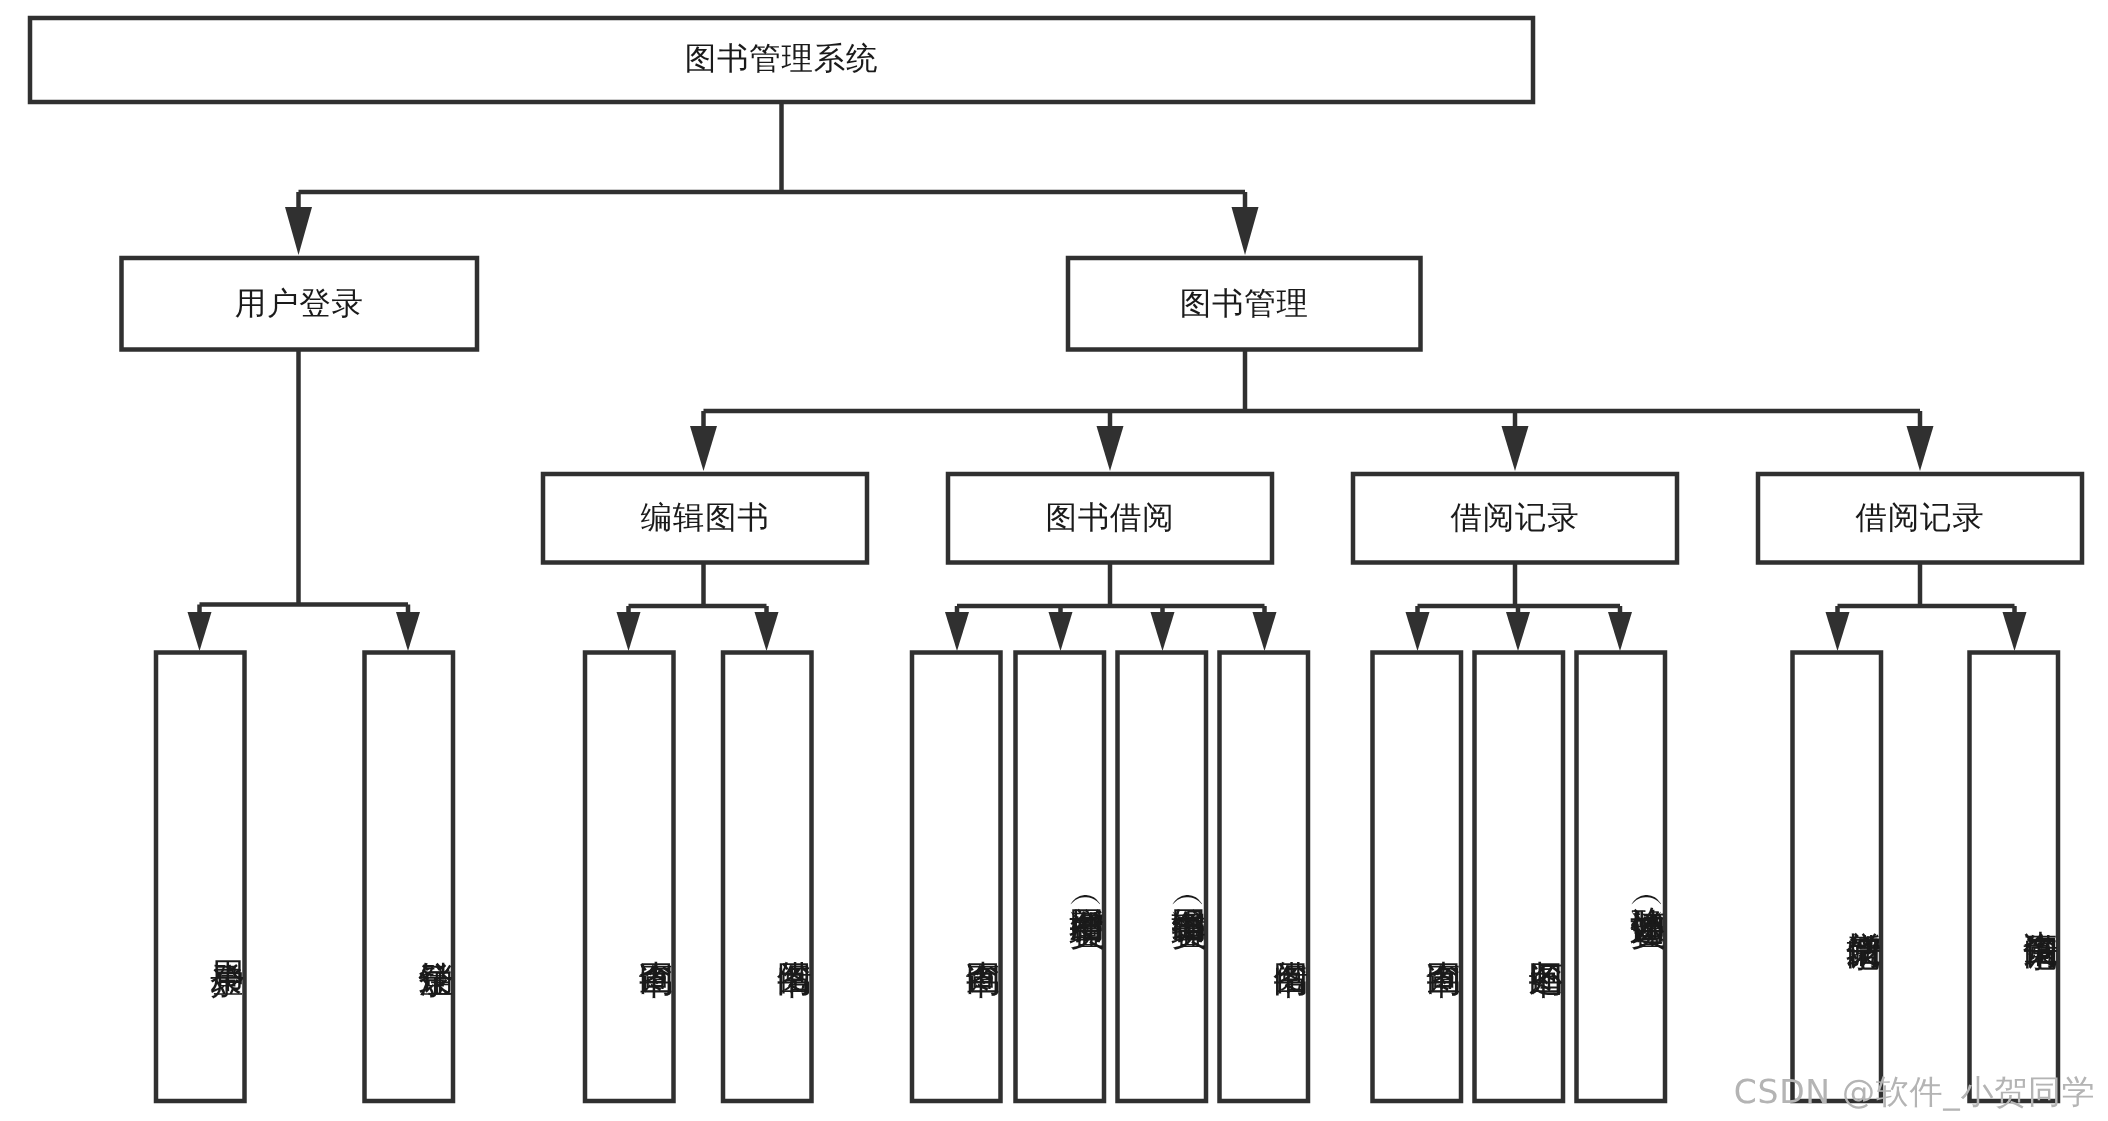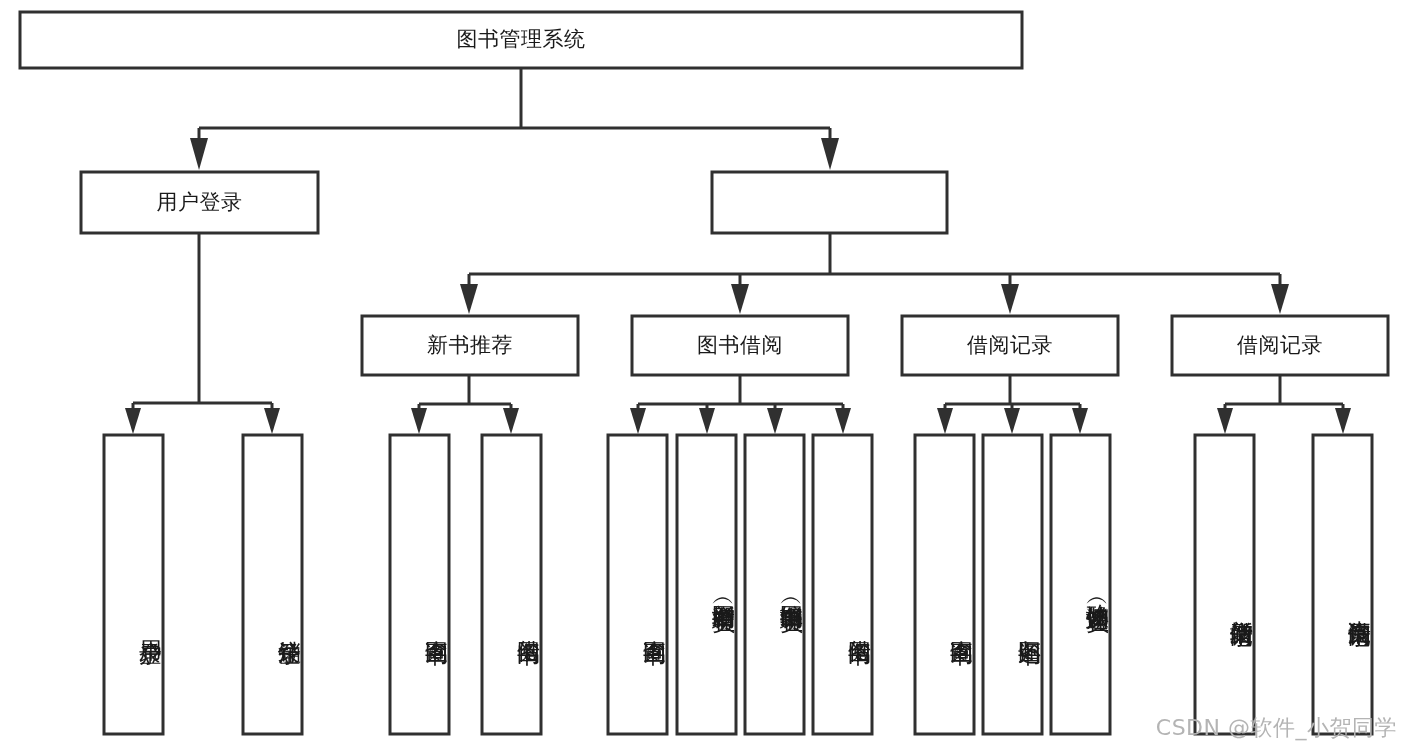--- a/index.html
+++ b/index.html
@@ -184,22 +184,23 @@
     <rect class="node-rect" x="983" y="435" width="59" height="299"></rect>
     <rect class="node-rect" x="1051" y="435" width="59" height="299"></rect>
 
     <rect class="node-rect" x="1195" y="435" width="59" height="299"></rect>
     <rect class="node-rect" x="1313" y="435" width="59" height="299"></rect>
   </svg>
 
   <div class="node-label horizontal" style="left:20px; top:12px; width:1002px; height:56px;border-radius:18px;">图书管理系统</div>
 
   <div class="node-label horizontal" style="left:81px; top:172px; width:237px; height:61px;">用户登录</div>
-
-  <div class="node-label horizontal" style="left:362px; top:316px; width:216px; height:59px;">新书推荐</div>
+  <div class="node-label horizontal" style="left:712px; top:172px; width:235px; height:61px;">图书管理</div>
+
+  <div class="node-label horizontal" style="left:362px; top:316px; width:216px; height:59px;">编辑图书</div>
   <div class="node-label horizontal" style="left:632px; top:316px; width:216px; height:59px;border-radius:16px;">图书借阅</div>
   <div class="node-label horizontal" style="left:902px; top:316px; width:216px; height:59px;">借阅记录</div>
   <div class="node-label horizontal" style="left:1172px; top:316px; width:216px; height:59px;">借阅记录</div>
 
   <div class="node-label vertical" style="left:104px; top:507px; width:59px; height:227px;">用户登录</div>
   <div class="node-label vertical" style="left:243px; top:507px; width:59px; height:227px;">注销登录</div>
 
   <div class="node-label vertical" style="left:390px; top:507px; width:59px; height:227px;">查询图书</div>
   <div class="node-label vertical" style="left:482px; top:507px; width:59px; height:227px;">借阅图书</div>
 

